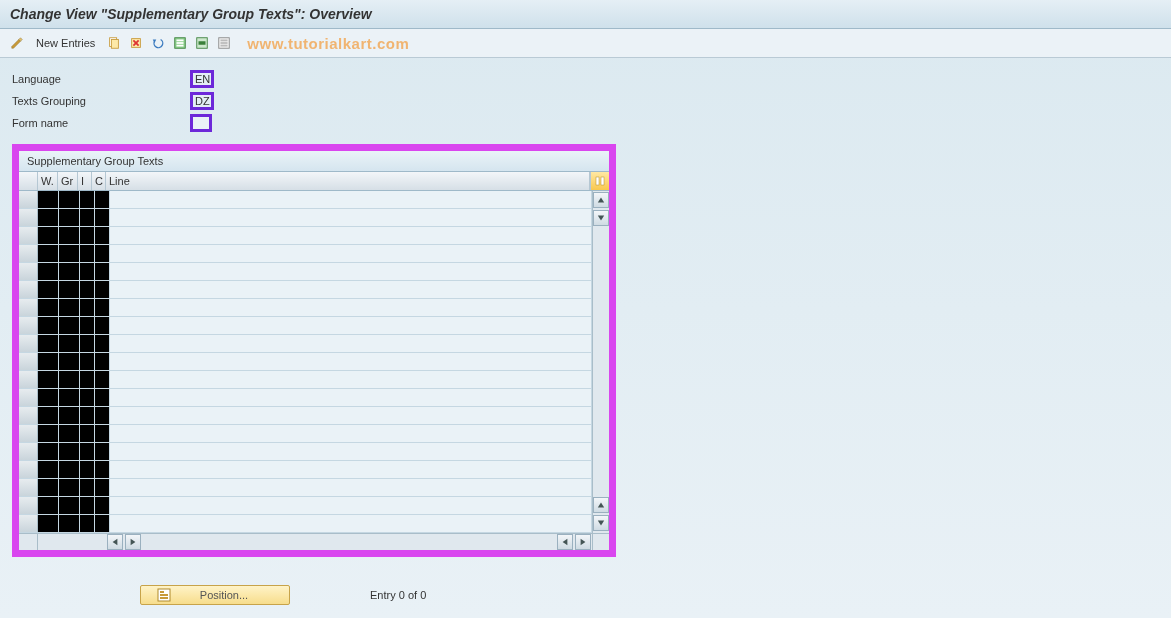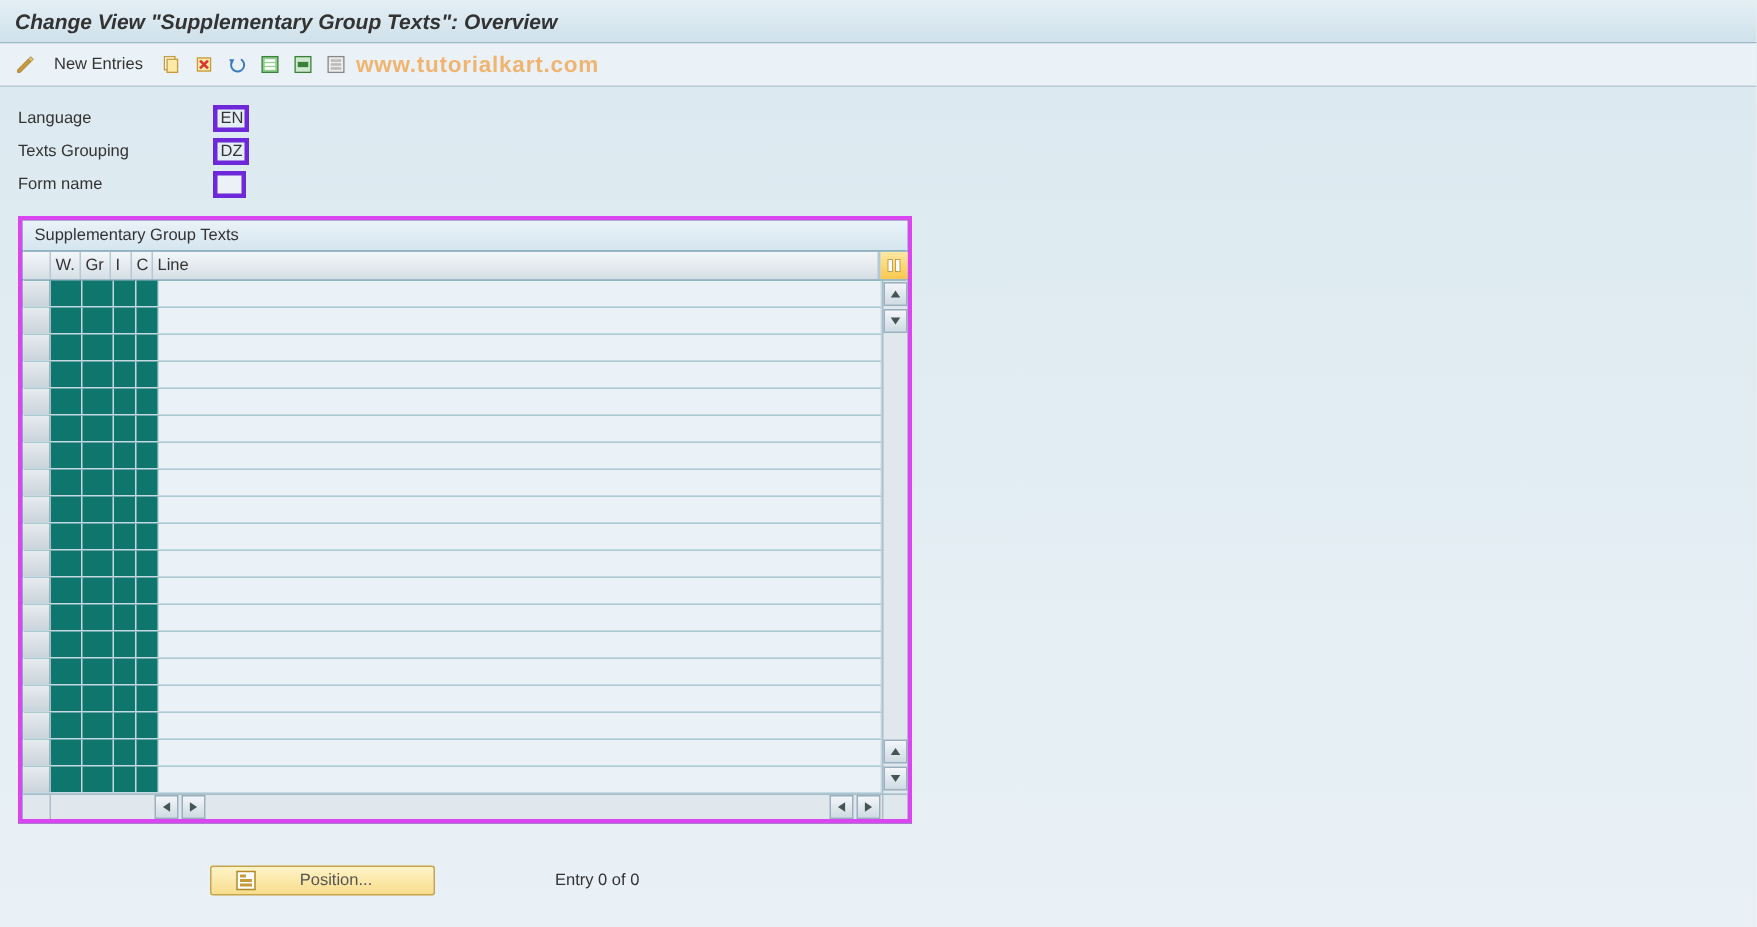--- a/index.html
+++ b/index.html
@@ -46,29 +46,31 @@
 .toolbar .new-entries {
   font-size: 11px;
   padding: 0 6px;
   cursor: default;
 }
 .watermark {
   font-size: 15px;
   font-weight: bold;
   color: #f2aa5a;
   opacity: 0.85;
+  margin-left: 10px;
   letter-spacing: 0.5px;
 }
 .form-area {
   padding: 10px 12px 2px 12px;
 }
 .form-row {
   display: flex;
   align-items: center;
   height: 22px;
+  gap: 48px;
 }
 .form-label {
   width: 130px;
 }
 .form-field {
   height: 18px;
   border: 3px solid #6d28d9;
   background: #e4eef5;
   font-size: 11px;
   display: inline-flex;
@@ -76,22 +78,22 @@
   padding: 0 2px;
   box-sizing: border-box;
 }
 .form-field.lang { width: 24px; }
 .form-field.ctry { width: 24px; }
 .form-field.formname { width: 22px; background:#eaf2f7; }
 
 .grid-container {
   margin: 8px 12px 0 12px;
   width: 590px;
-  border: 3px solid #d946ef;
-  background: #0f766e;
+  border: 7px solid #d946ef;
+  background: #000000;
   box-shadow: 0 0 0 1px #c9dae5 inset;
 }
 .grid-title {
   padding: 4px 8px;
   font-size: 11px;
   color: #333;
   background: linear-gradient(to bottom,#eaf3f8,#d5e5ef);
   border-bottom: 1px solid #9fb9c9;
 }
 .grid-header-row {

